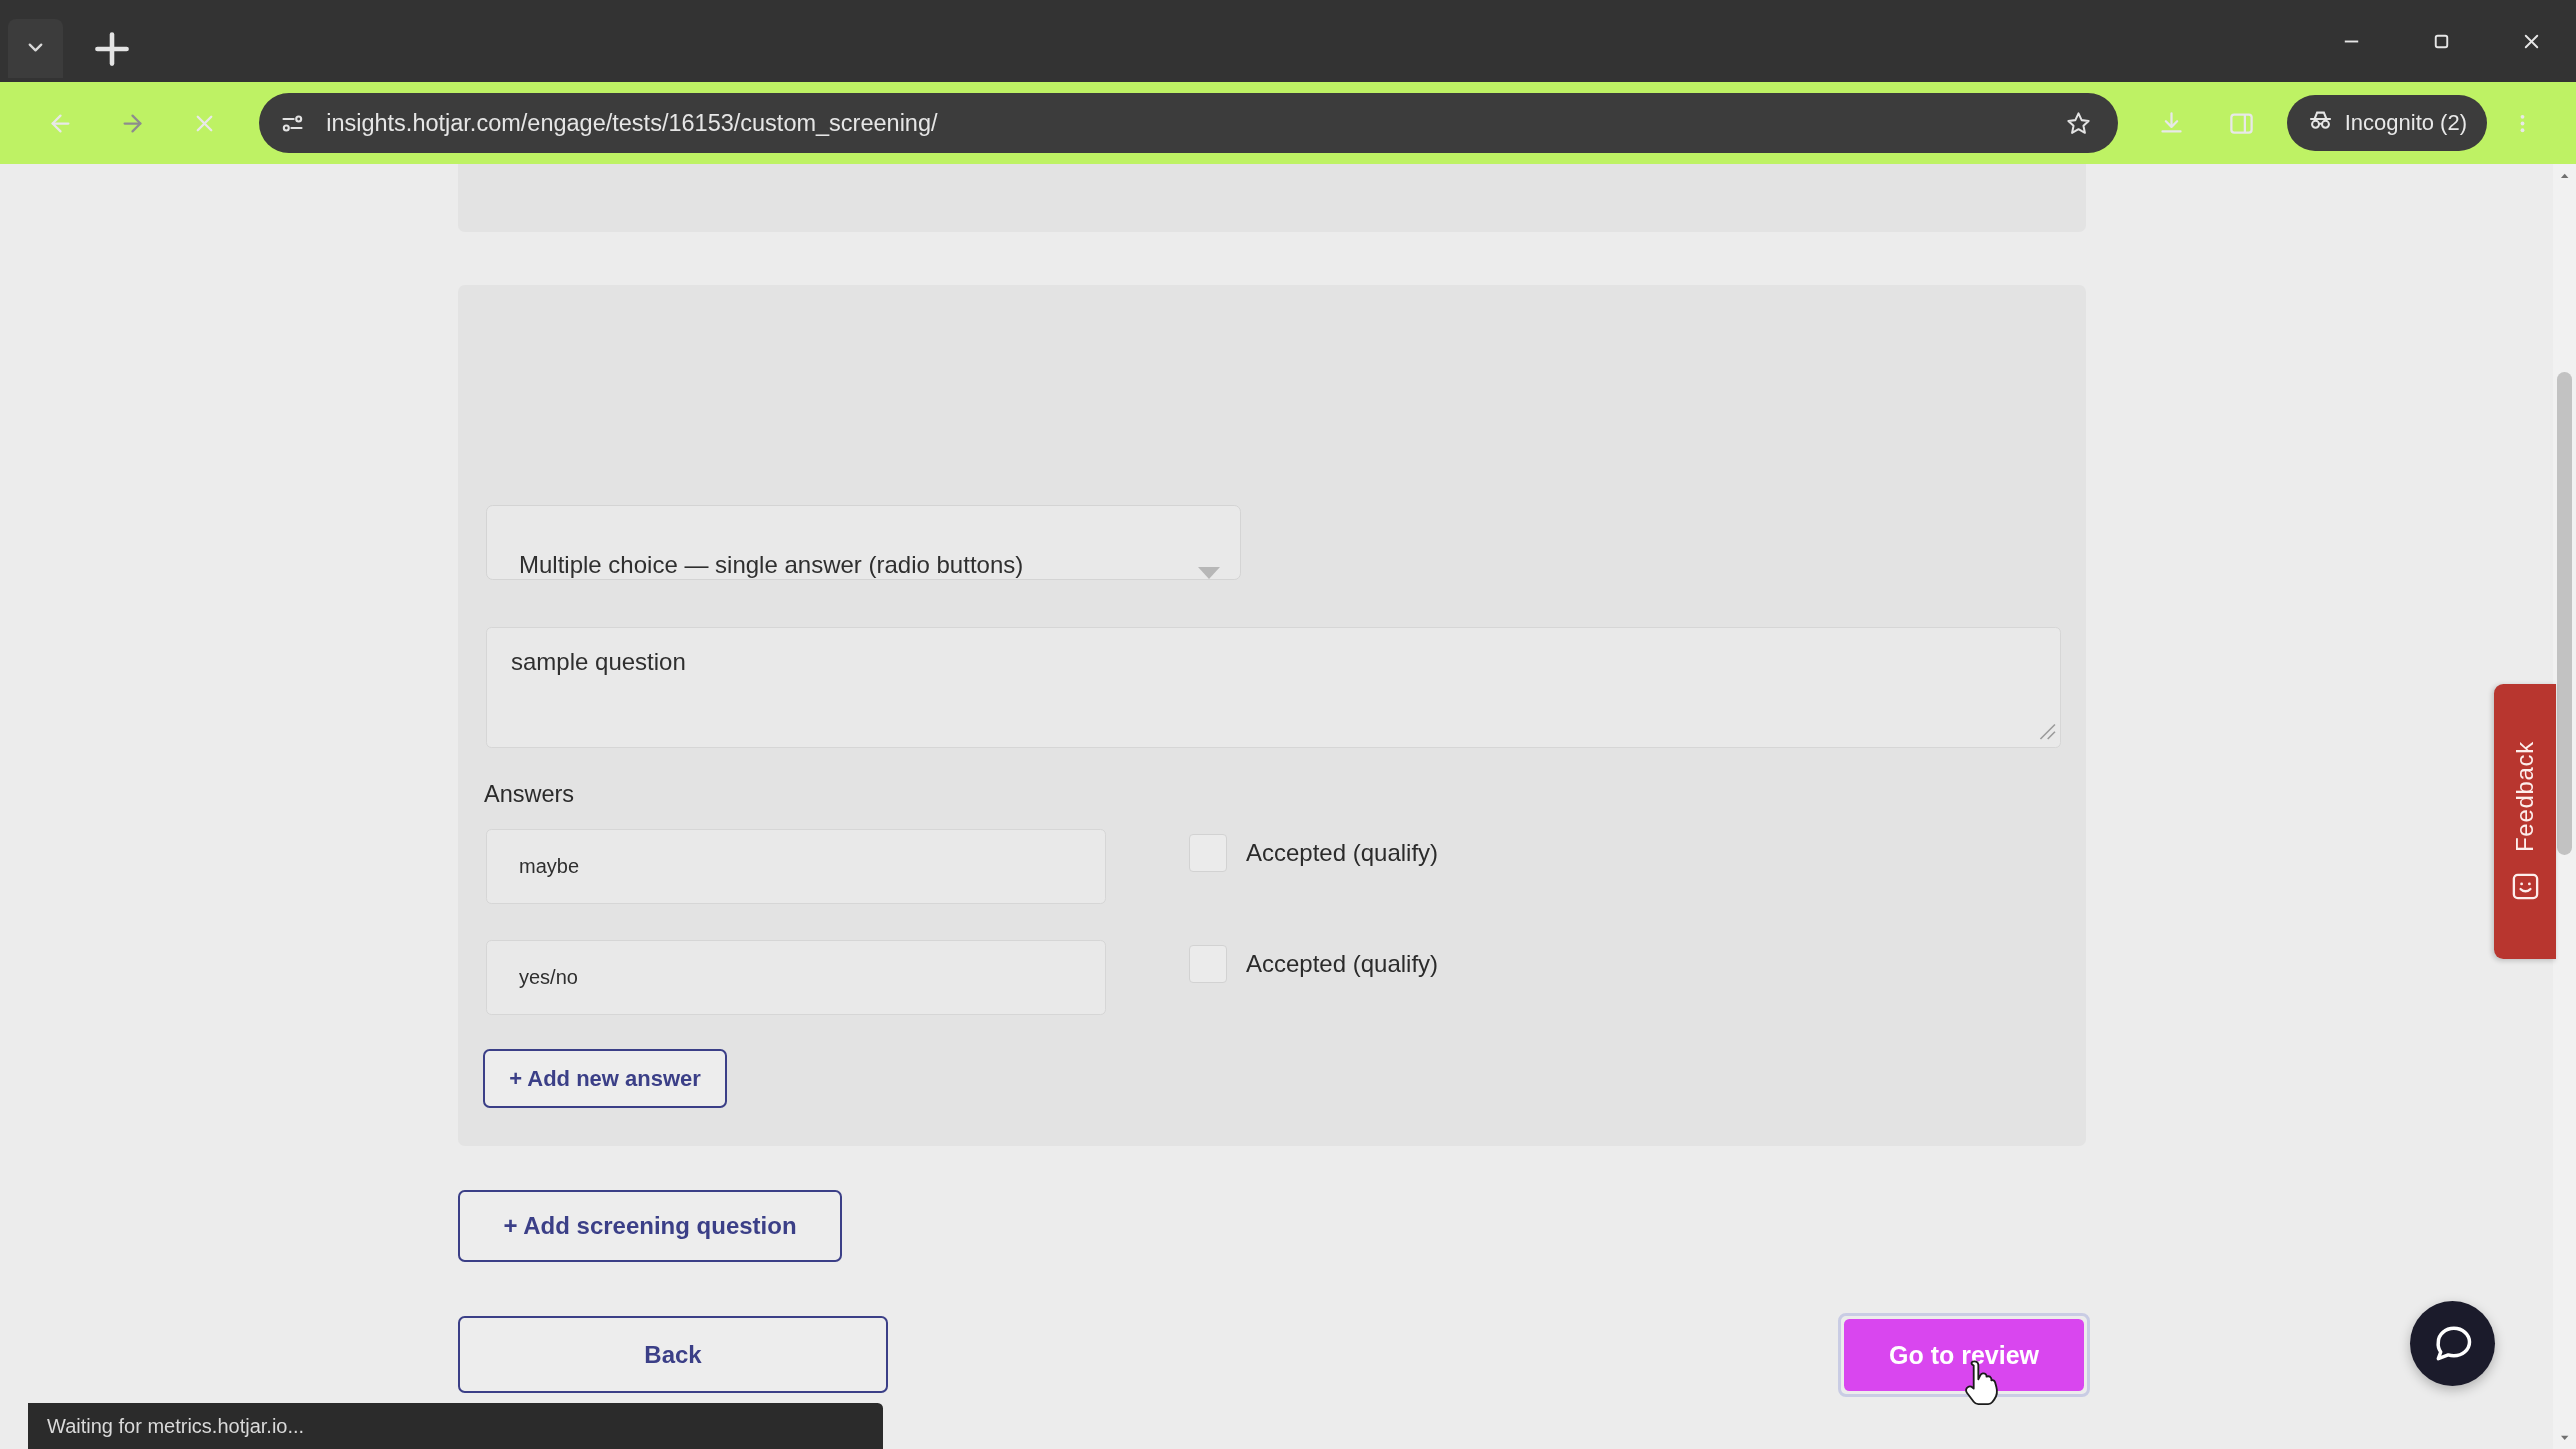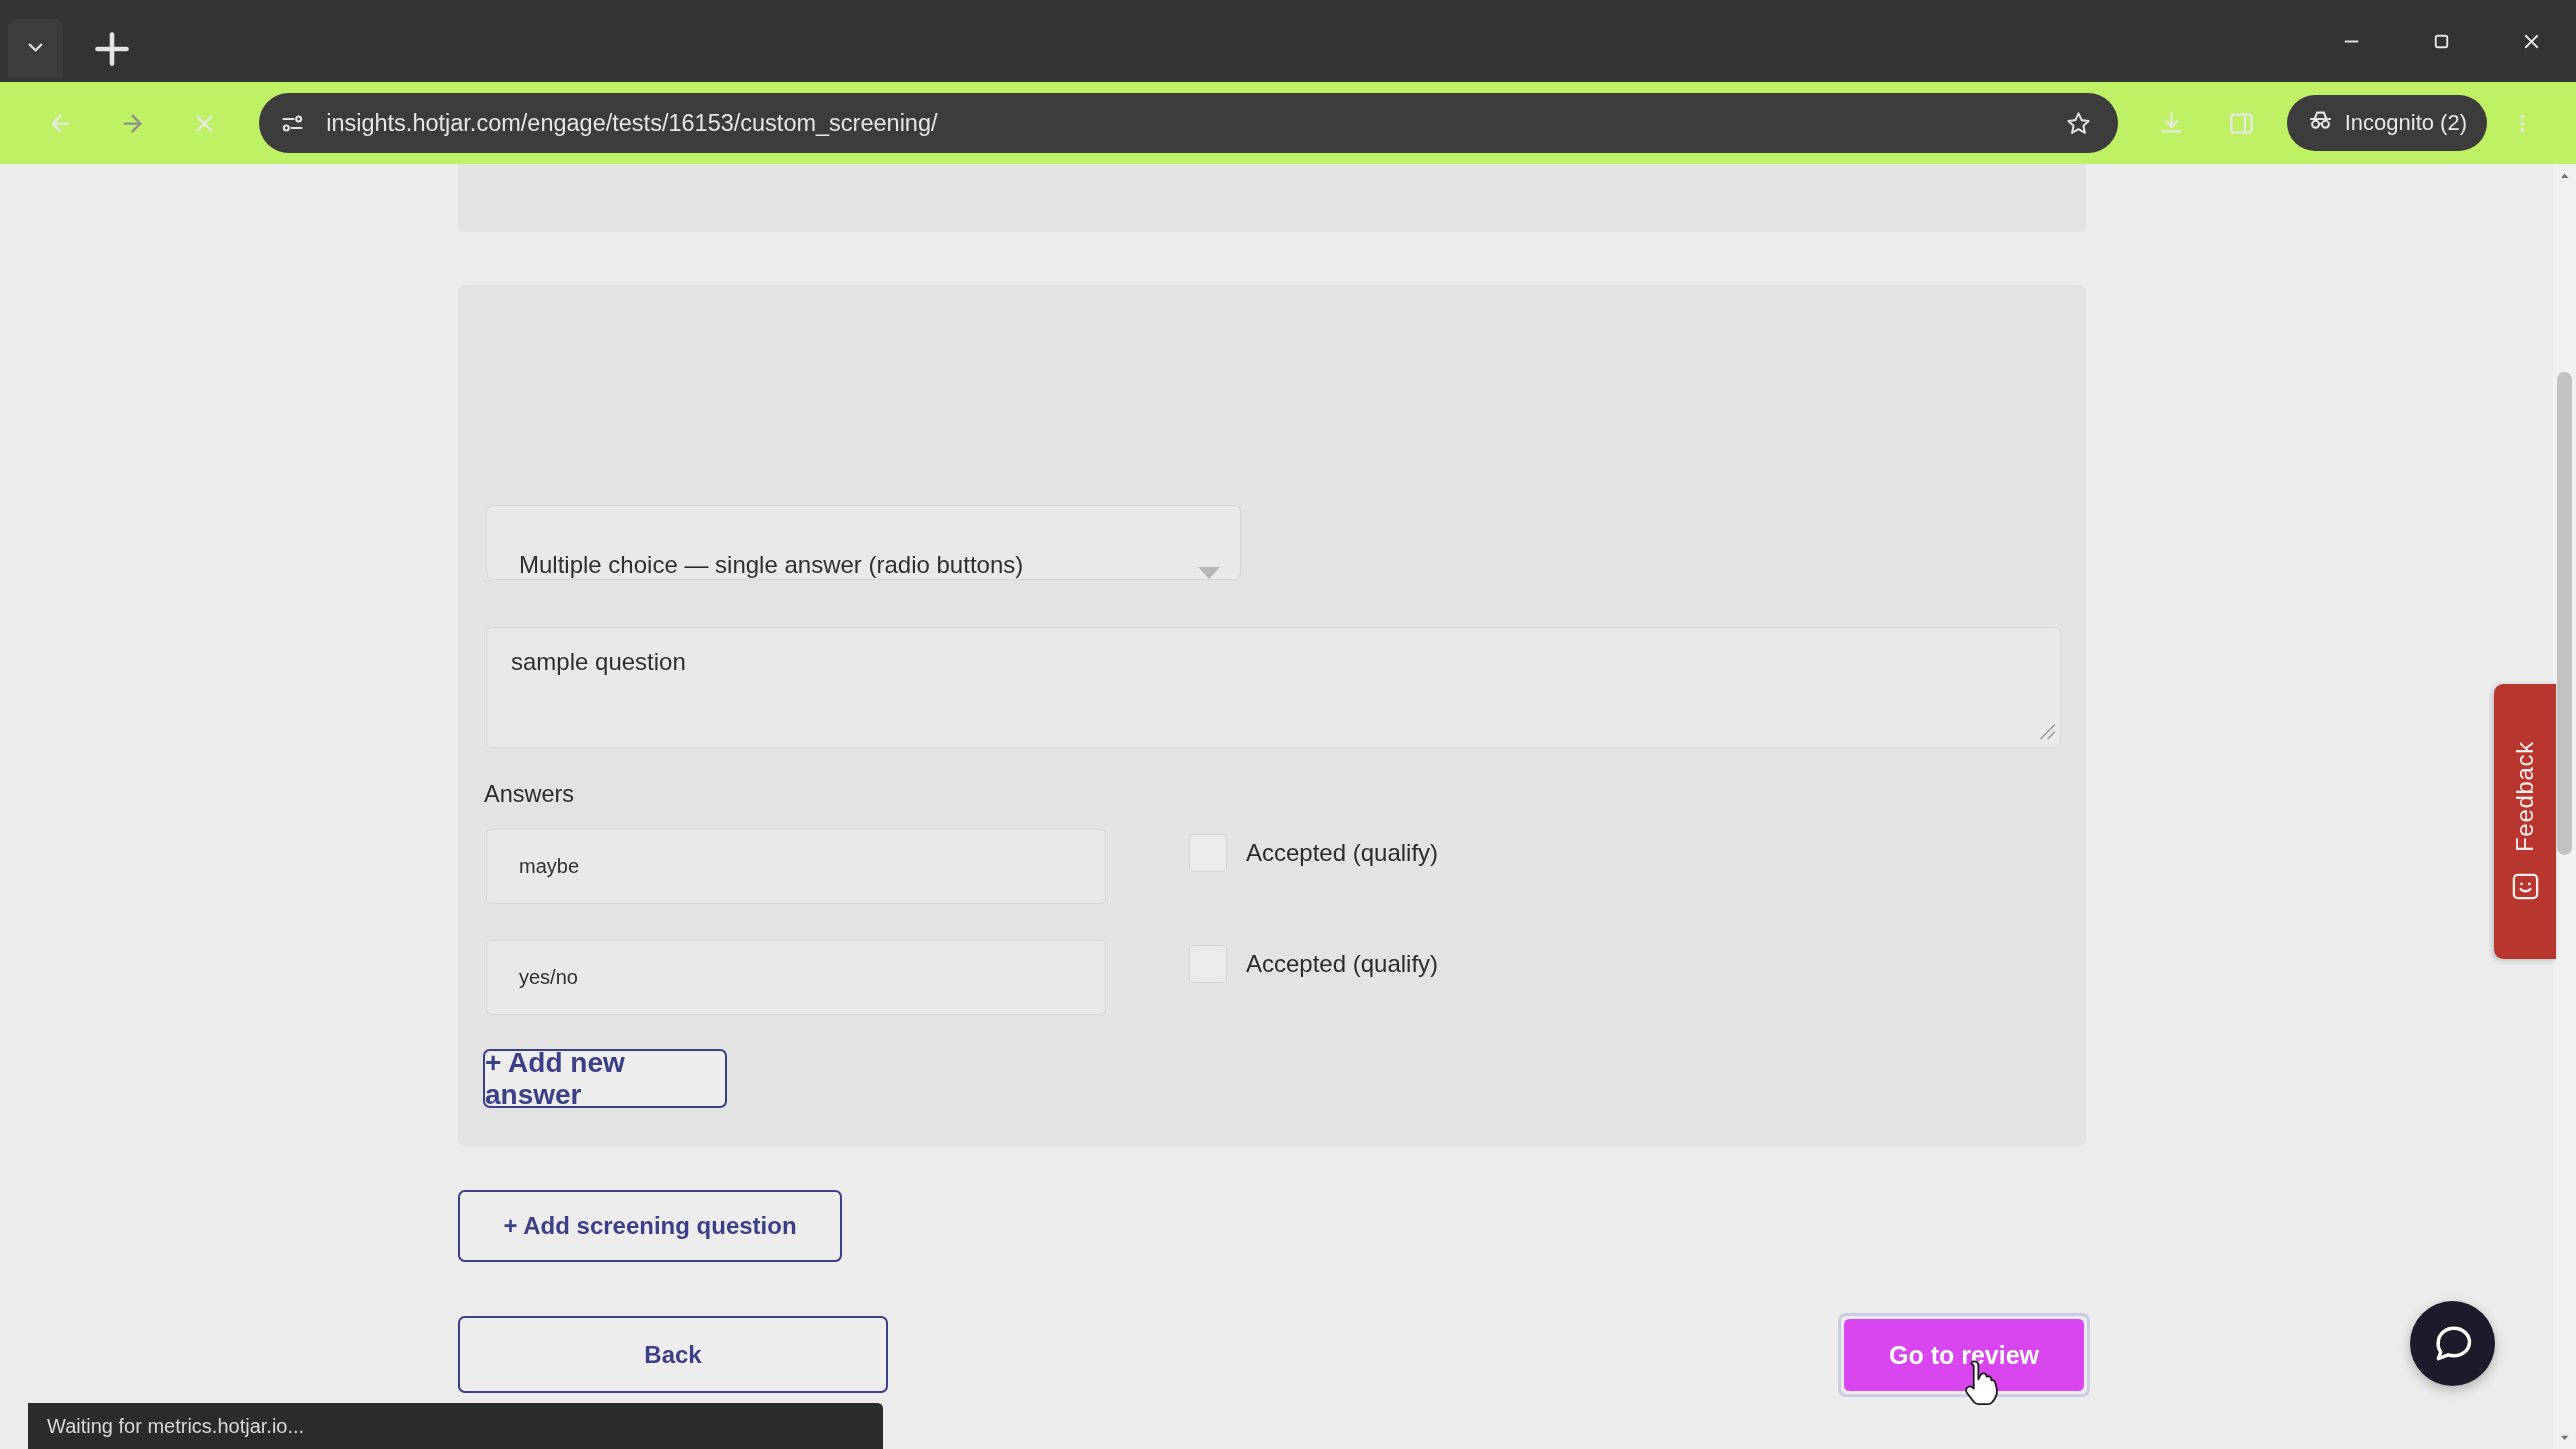--- a/index.html
+++ b/index.html
@@ -177,21 +177,21 @@
   #card-main-body {
     left: 458px; top: 121px;
     width: 1628px; height: 861px;
   }
 
   .btn-outline {
     border: 2px solid #3b3f87;
     background: #ededed;
     color: #3b3f87;
     border-radius: 6.7px;
-    font-size: 28px;
+    font-size: 22px;
     font-weight: bold;
     font-family: "Liberation Sans", sans-serif;
     display:flex; align-items:center; justify-content:center;
     cursor: pointer;
   }
 
   #btn-add-answer-top {
     position:absolute;
     left: 483px; top: 173px;
     width: 244px; height: 59px;

